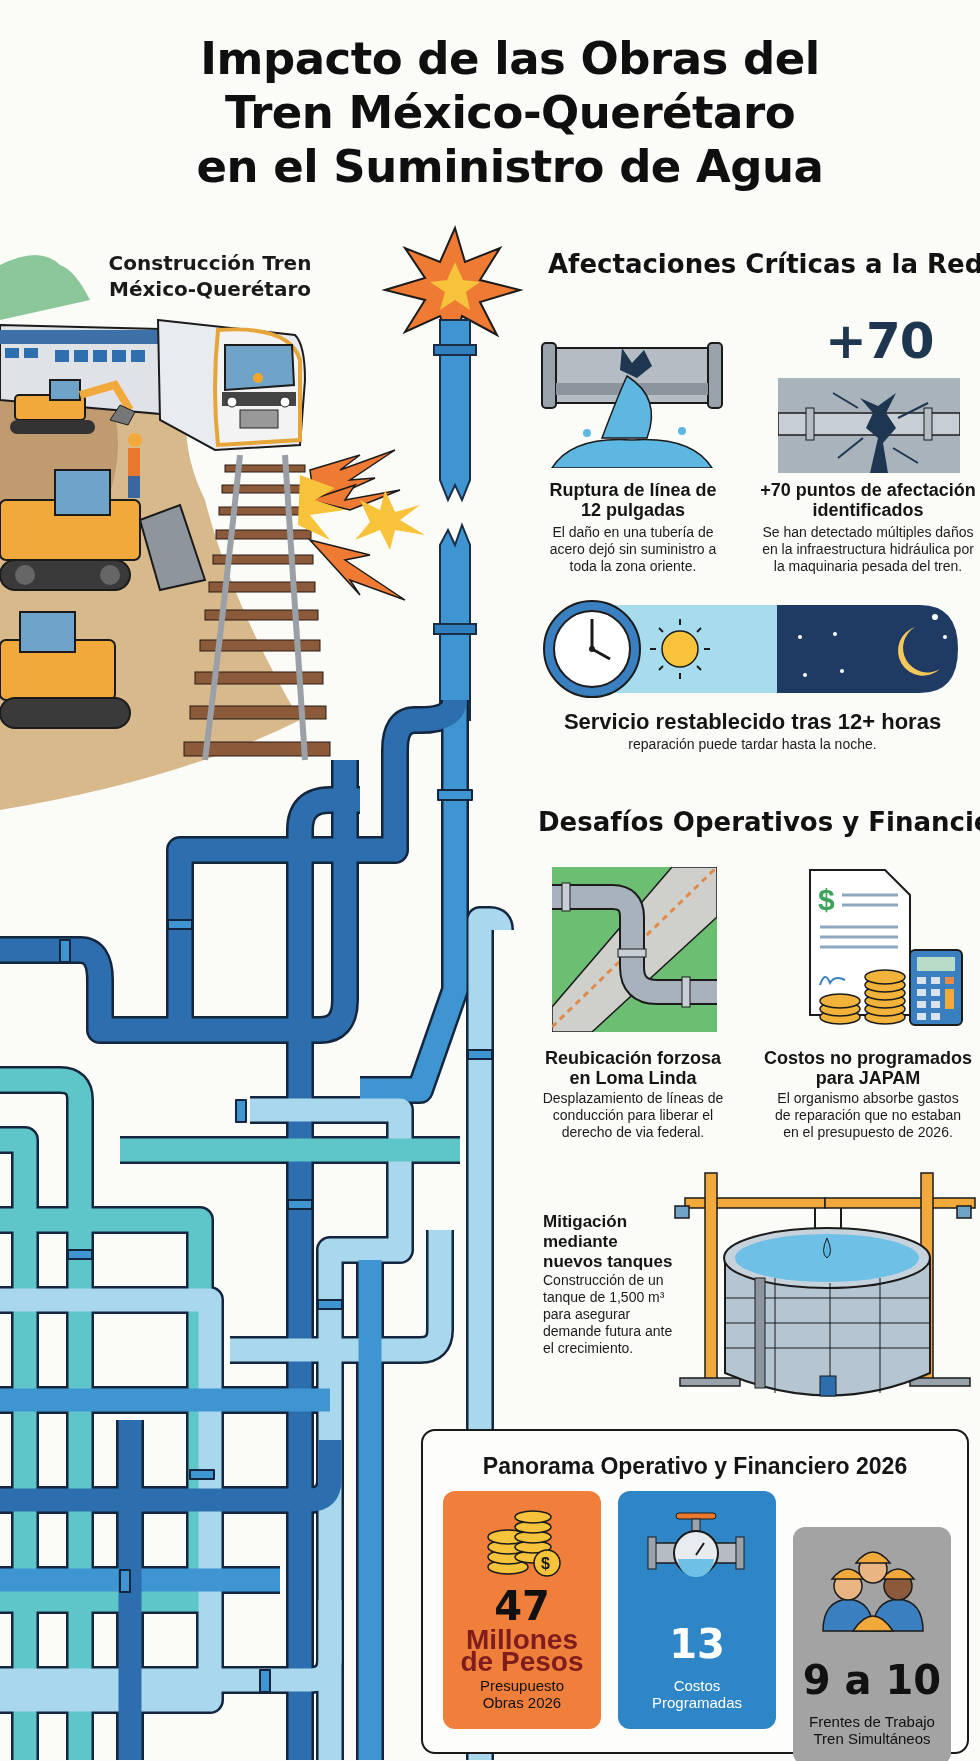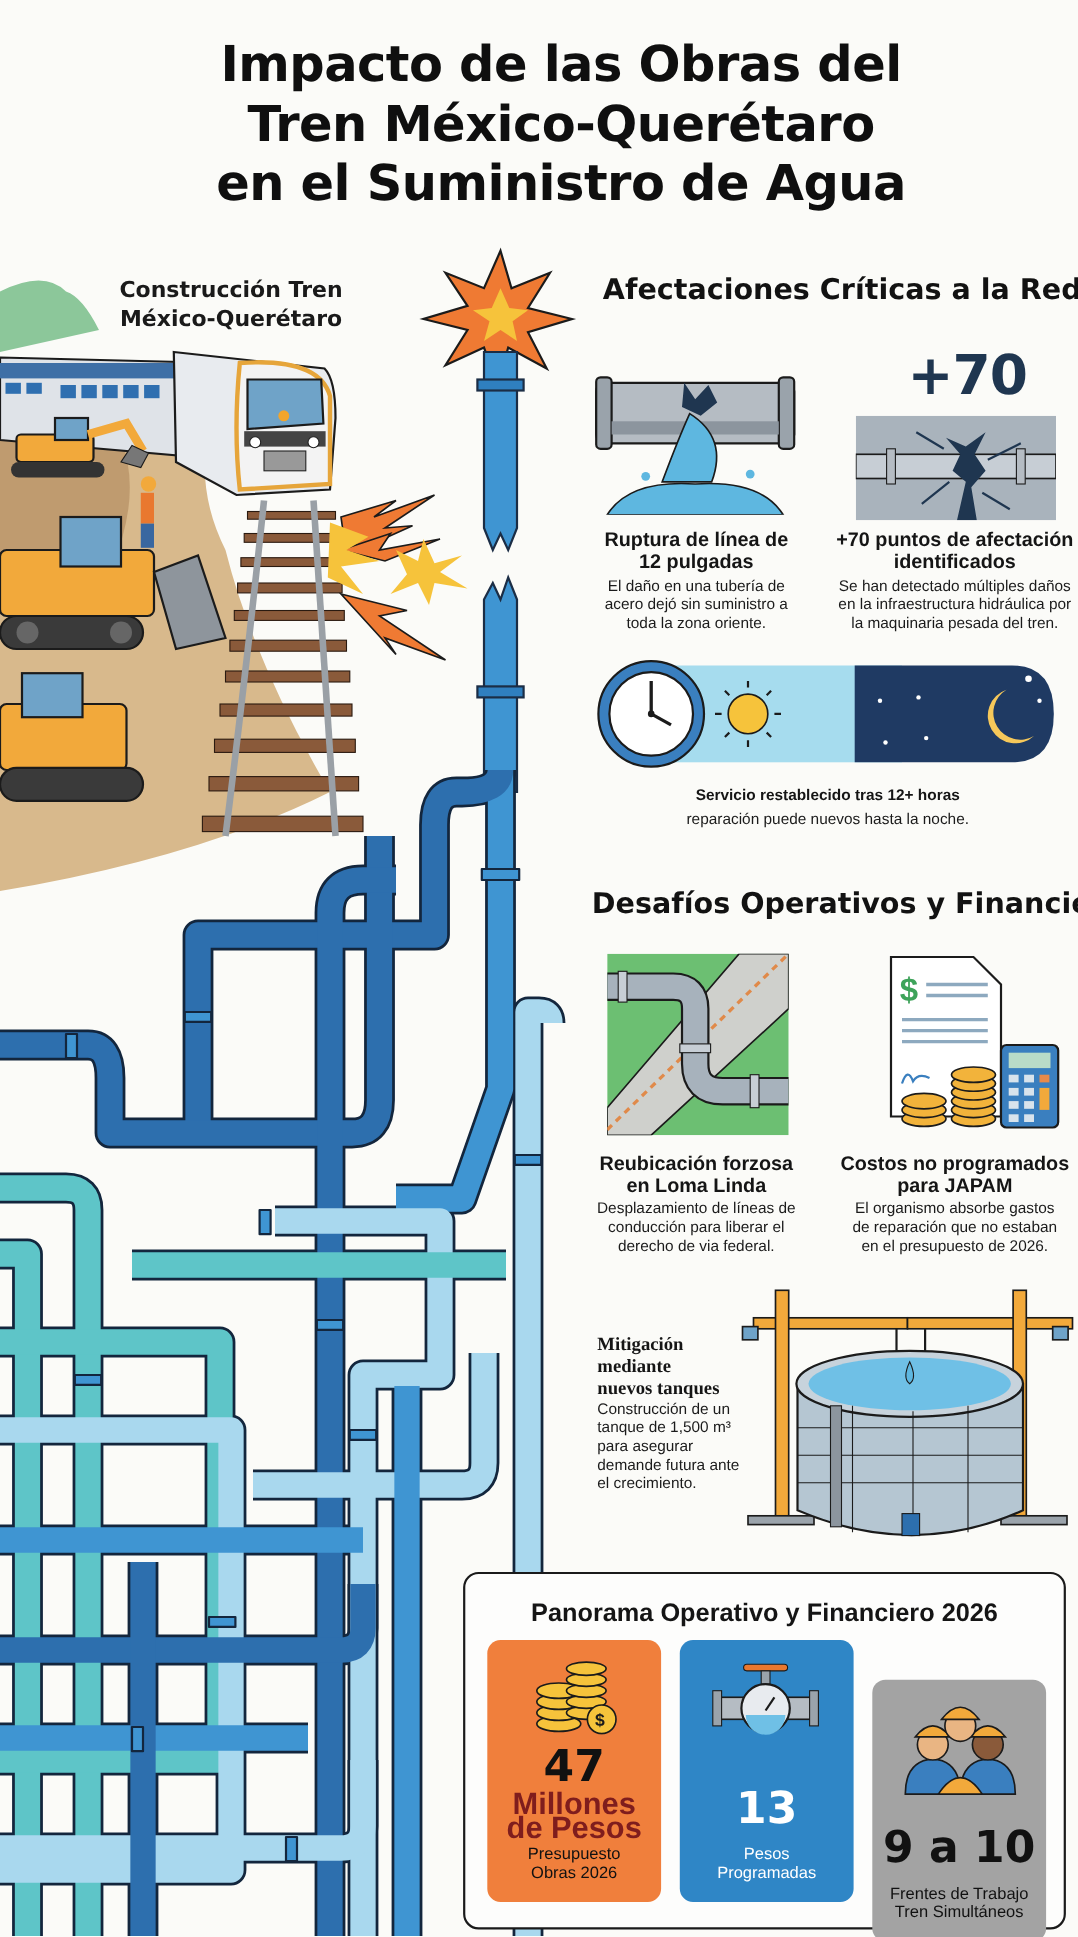--- a/index.html
+++ b/index.html
@@ -292,23 +292,23 @@
     <g fill="#fff">
       <circle cx="260" cy="40" r="2"></circle>
         <circle cx="295" cy="37" r="2"></circle>
       <circle cx="265" cy="78" r="2"></circle>
         <circle cx="302" cy="74" r="2"></circle>
       <circle cx="405" cy="40" r="2"></circle>
         <circle cx="395" cy="20" r="3"></circle>
     </g>
   </g>
 </svg>
-<div class="card-title" style="left:540px;top:712px;width:425px;font-size:14px;">Servicio restablecido tras 12+ horas</div>
+<div class="card-title" style="left:540px;top:712px;width:425px;font-size:22px;">Servicio restablecido tras 12+ horas</div>
 <div class="card-desc" style="left:540px;top:736px;width:425px;">
-  <div>reparación puede nuevos hasta la noche.</div>
+  <div>reparación puede tardar hasta la noche.</div>
 </div>
 
 <div class="sec-heading" style="left:538px;top:807px;">Desafíos Operativos y Financieros</div>
 
 <svg class="abs" style="left:552px;top:867px;" width="165" height="165" viewBox="0 0 165 165">
   <rect x="0" y="0" width="165" height="165" fill="#6cbf72"></rect>
   <path d="M0 140 L120 0 L165 0 L165 50 L40 165 L0 165 Z" fill="#cfd0cc" stroke="#1b1b1b" stroke-width="1.5"></path>
   <path d="M0 160 L165 0" stroke="#e08a4a" stroke-width="3" stroke-dasharray="6 5"></path>
   <path d="M0 30 L60 30 Q80 30 80 50 L80 100 Q80 125 105 125 L165 125" fill="none" stroke="#1b1b1b" stroke-width="26"></path>
   <path d="M0 30 L60 30 Q80 30 80 50 L80 100 Q80 125 105 125 L165 125" fill="none" stroke="#a7b2bc" stroke-width="22"></path>
@@ -367,21 +367,21 @@
   <div>Costos no programados</div>
   <div>para JAPAM</div>
 </div>
 <div class="card-desc" style="left:748px;top:1090px;width:240px;">
   <div>El organismo absorbe gastos</div>
   <div>de reparación que no estaban</div>
   <div>en el presupuesto de 2026.</div>
 </div>
 
 <div class="abs" style="left:543px;top:1212px;width:150px;">
-  <div style="font-family:Liberation Serif, serif;font-weight:bold;font-size:17px;line-height:20px;color:#151515;">
+  <div style="font-family:Liberation Sans, sans-serif;font-weight:bold;font-size:17px;line-height:20px;color:#151515;">
     <div>Mitigación</div>
     <div>mediante</div>
     <div>nuevos tanques</div>
   </div>
   <div style="font-size:14px;line-height:17px;color:#1b1b1b;">
     <div>Construcción de un</div>
     <div>tanque de 1,500 m³</div>
     <div>para asegurar</div>
     <div>demande futura ante</div>
     <div>el crecimiento.</div>
@@ -454,21 +454,21 @@
       <rect x="46" y="8" width="8" height="12" fill="#9aa3ab" stroke="#1b1b1b"></rect>
       <rect x="5" y="32" width="90" height="20" fill="#b5bcc3" stroke="#1b1b1b" stroke-width="1.5"></rect>
       <rect x="2" y="26" width="8" height="32" fill="#9aa3ab" stroke="#1b1b1b"></rect>
       <rect x="90" y="26" width="8" height="32" fill="#9aa3ab" stroke="#1b1b1b"></rect>
       <circle cx="50" cy="42" r="22" fill="#e8ebef" stroke="#1b1b1b" stroke-width="2"></circle>
       <path d="M32 48 A18 18 0 0 0 68 48 Z" fill="#6fc0e6"></path>
       <line x1="50" y1="44" x2="58" y2="32" stroke="#1b1b1b" stroke-width="2"></line>
     </svg>
     <div class="val" style="top:130px;font-size:40px;color:#fff;">13</div>
     <div class="lbl" style="top:186px;font-size:15px;line-height:17px;color:#fff;">
-      <div>Pesos</div>
+      <div>Costos</div>
       <div>Programadas</div>
     </div>
   </div>
 
   <div class="stat" style="left:370px;background:#a3a3a3;margin-top:36px;">
     <svg class="abs" style="left:25px;top:14px;" width="110" height="92" viewBox="0 0 110 92">
       <g stroke="#1b1b1b" stroke-width="1.5">
         <path d="M5 90 Q5 60 30 58 Q55 60 55 90 Z" fill="#3a7fbf"></path>
         <path d="M55 90 Q55 60 80 58 Q105 60 105 90 Z" fill="#3a7fbf"></path>
         <circle cx="30" cy="45" r="14" fill="#e9b583"></circle>

